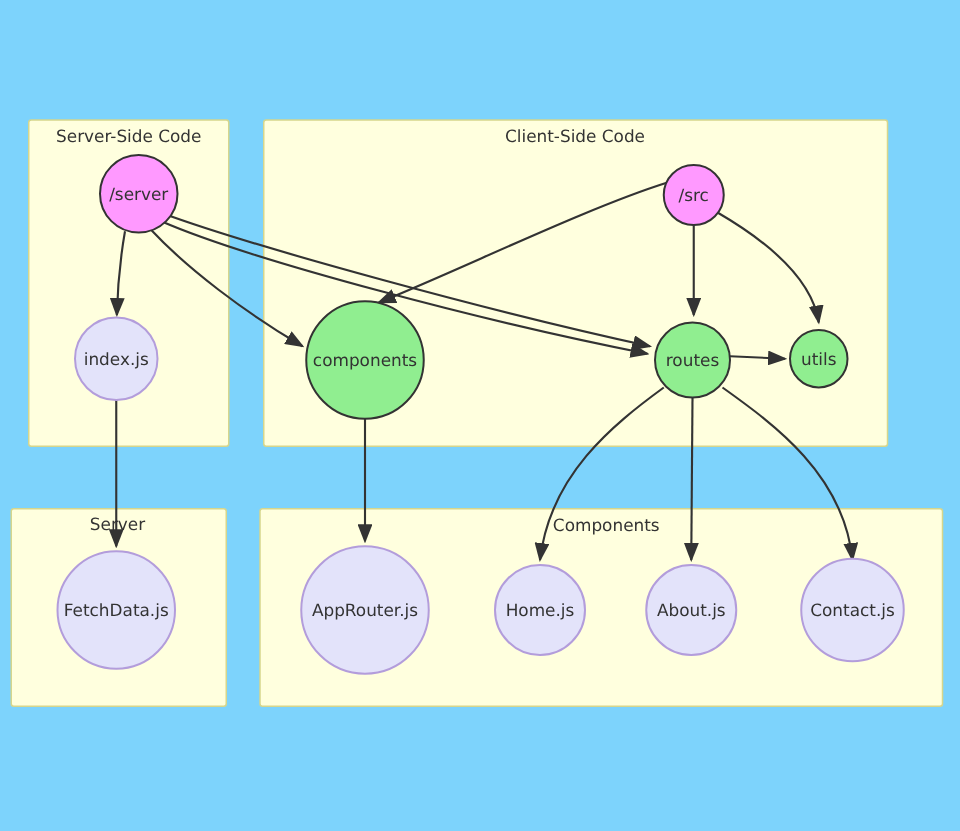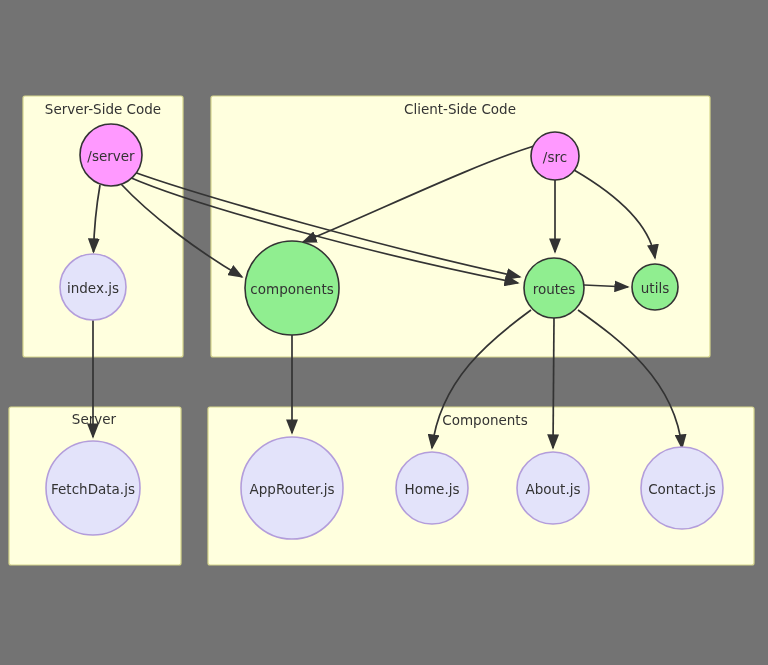--- a/index.html
+++ b/index.html
@@ -10,21 +10,21 @@
   body {
     width: 768px;
     height: 665px;
     font-family: "DejaVu Sans", sans-serif;
     overflow: hidden;
   }
   #diagram-root {
     position: relative;
     width: 768px;
     height: 665px;
-    background: #737373;
+    background: #7dd3fc;
   }
   svg#graph {
     position: absolute;
     top: 0; left: 0;
     width: 768px;
     height: 665px;
     display: block;
   }
   .cluster-rect {
     fill: #ffffde;

